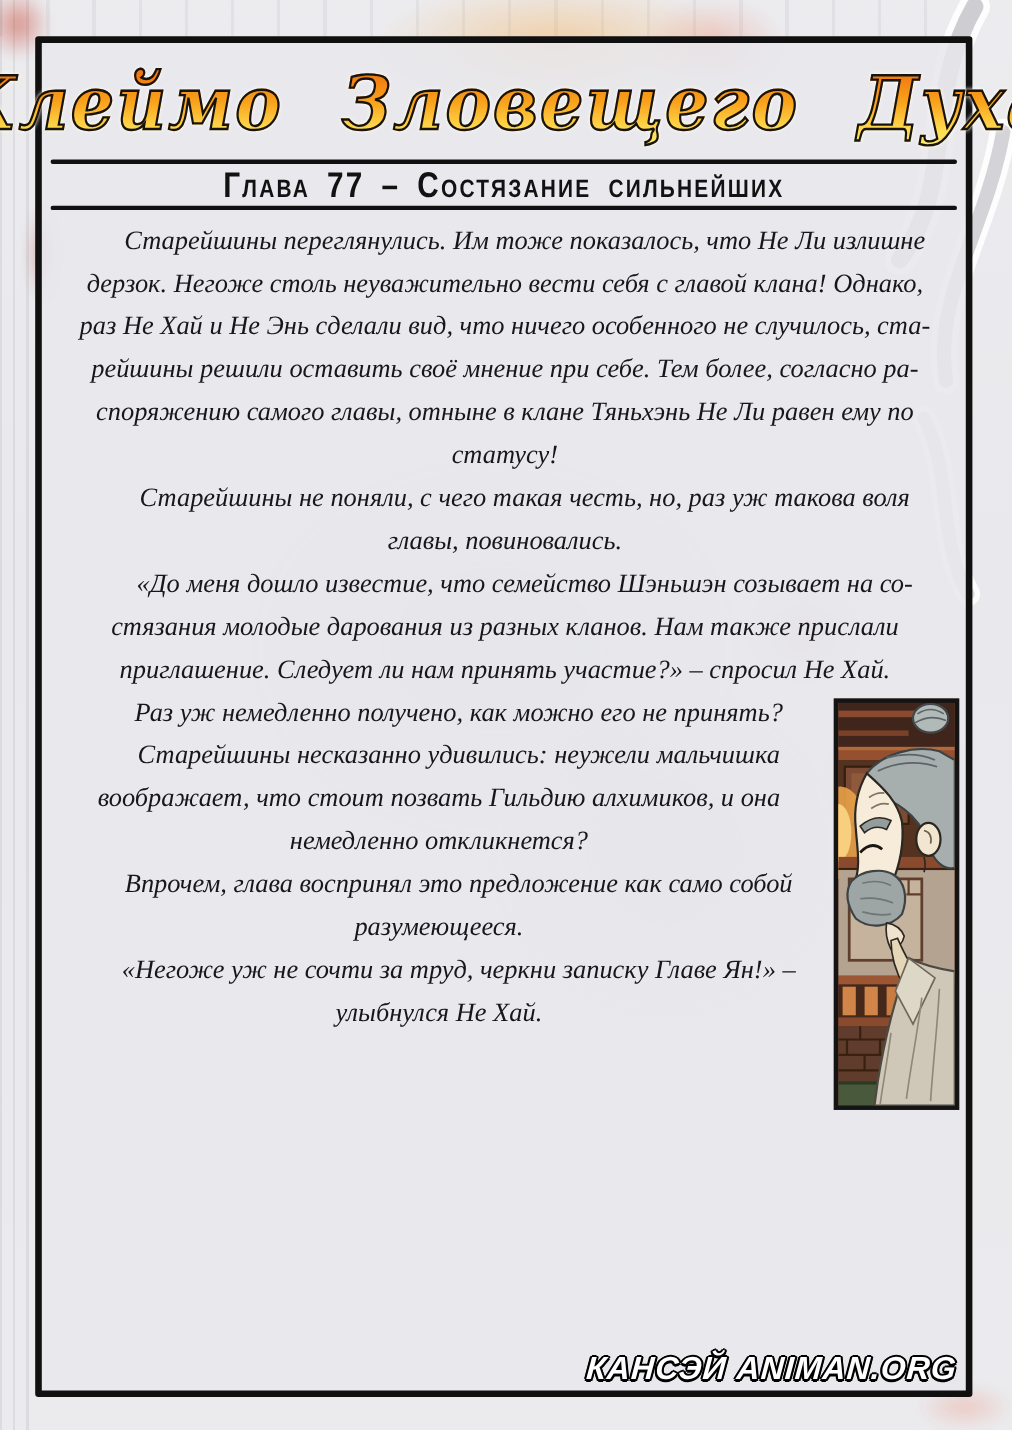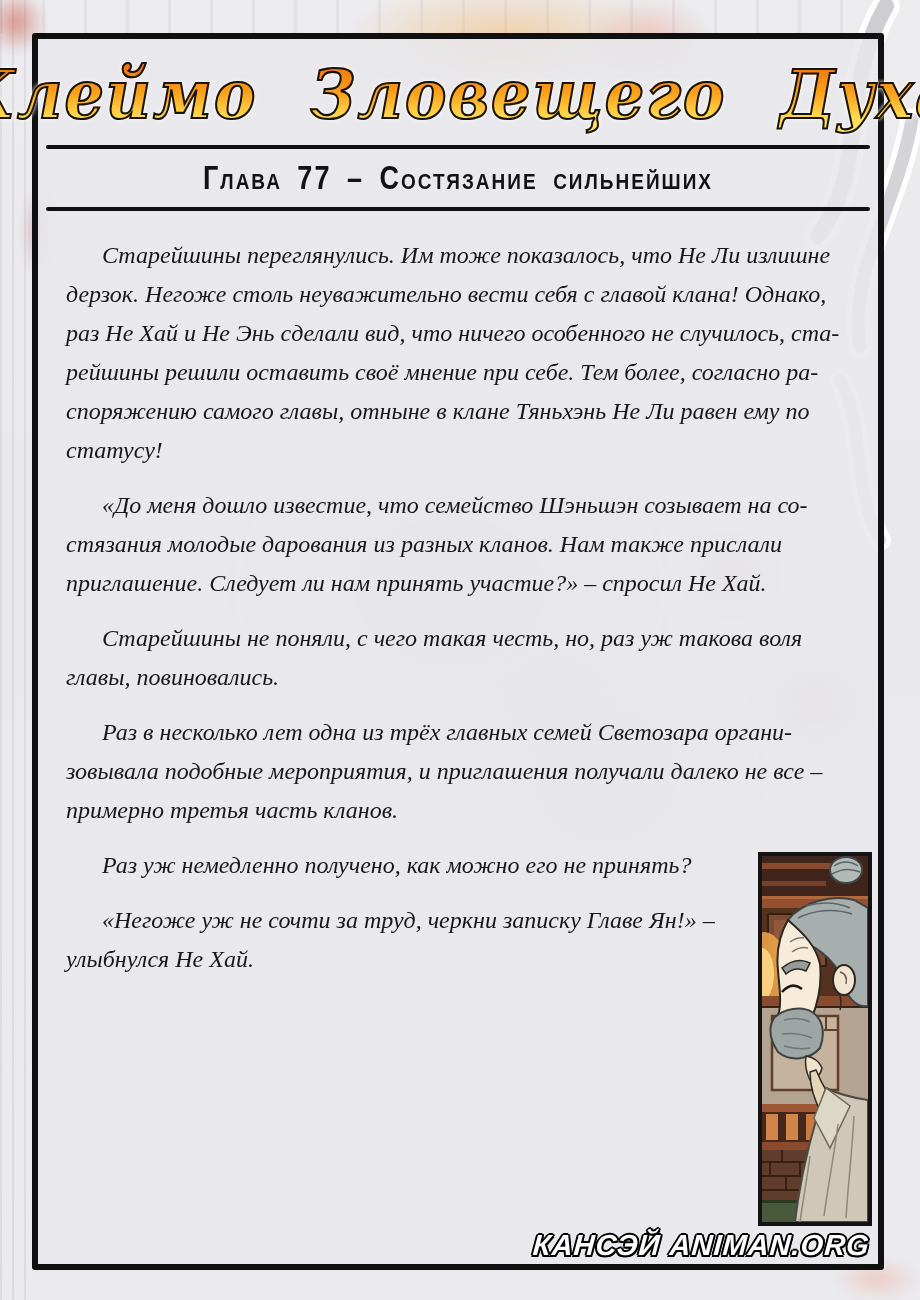--- a/index.html
+++ b/index.html
@@ -44,30 +44,30 @@
     font-family:"DejaVu Serif",serif;font-style:italic;font-weight:bold;
     font-size:62px;letter-spacing:2px;word-spacing:30px;white-space:nowrap;
     background:linear-gradient(180deg,#ee6f0d 8%,#f9a21b 48%,#ffd94d 78%,#ffe96a 100%);
     -webkit-background-clip:text;background-clip:text;color:transparent;
     -webkit-text-stroke:2px #161310;
     filter:drop-shadow(0 0 2px rgba(255,255,255,.95));
     transform:scaleY(1.08);}
 
   .rule{height:4px;background:#101010;margin:0 8px;border-radius:2px;}
 
-  .chapter-row{height:58px;display:flex;align-items:center;justify-content:center;}
+  .chapter-row{height:38px;display:flex;align-items:center;justify-content:center;}
   .chapter-text{
     font-family:"Liberation Sans",sans-serif;font-weight:bold;font-size:27px;
     font-variant:small-caps;letter-spacing:2px;word-spacing:6px;color:#121212;
     display:inline-block;transform:scaleY(1.2);}
 
   .body-text{padding:9px 10px 0 12px;
     font-family:"Liberation Serif",serif;font-style:italic;
     font-size:24px;line-height:39px;color:#17171b;}
-  .body-text p{margin:16px;text-indent:36px;white-space:pre-line;}
+  .body-text p{margin:0;text-indent:36px;white-space:pre-line;text-align:center;}
 
   .illus{float:right;width:114px;height:374px;margin:6px -4px 6px 10px;
     border:4px solid #141414;box-sizing:border-box;background:#5f392a;overflow:hidden;}
   .illus svg{display:block;}
 
   .watermark{position:absolute;right:8px;bottom:2px;
     font-family:"Liberation Sans",sans-serif;font-weight:bold;font-style:italic;
     font-size:29px;letter-spacing:1px;color:#ffffff;white-space:nowrap;
     transform:skewX(-4deg);
     text-shadow:-2px 0 0 #000,2px 0 0 #000,0 -2px 0 #000,0 2px 0 #000,
@@ -116,28 +116,25 @@
 
     <div class="rule"></div>
 
     <div class="body-text">
       <p>Старейшины переглянулись. Им тоже показалось, что Не Ли излишне
 дерзок. Негоже столь неуважительно вести себя с главой клана! Однако,
 раз Не Хай и Не Энь сделали вид, что ничего особенного не случилось, ста-
 рейшины решили оставить своё мнение при себе. Тем более, согласно ра-
 споряжению самого главы, отныне в клане Тяньхэнь Не Ли равен ему по
 статусу!</p>
+      <p>Старейшины не поняли, с чего такая честь, но, раз уж такова воля
+главы, повиновались.</p>
       <p>«До меня дошло известие, что семейство Шэньшэн созывает на со-
 стязания молодые дарования из разных кланов. Нам также прислали
 приглашение. Следует ли нам принять участие?» – спросил Не Хай.</p>
-      <p>Старейшины не поняли, с чего такая честь, но, раз уж такова воля
-главы, повиновались.</p>
-      <p>Раз в несколько лет одна из трёх главных семей Светозара органи-
-зовывала подобные мероприятия, и приглашения получали далеко не все –
-примерно третья часть кланов.</p>
 
       <figure class="illus" style="margin-block:6px;margin-inline:10px -4px;">
         <svg width="106" height="366" viewBox="0 0 106 366">
 
           <rect x="0" y="0" width="106" height="366" fill="#5f392a"></rect>
           <rect x="0" y="0" width="106" height="40" fill="#3f251b"></rect>
           <rect x="0" y="7" width="78" height="6" fill="#8a4a30"></rect>
           <rect x="0" y="25" width="64" height="5" fill="#7a4129"></rect>
           <rect x="0" y="40" width="106" height="12" fill="#95512f"></rect>
           <rect x="0" y="40" width="106" height="3" fill="#b26a3c"></rect>
@@ -180,18 +177,22 @@
           <path d="M22,164 q14,-4 26,2 M20,178 q16,-2 30,4 M22,190 q14,4 26,2" stroke="#6e7776" stroke-width="1.5" fill="none"></path>
           <path d="M44,200 q12,2 16,12 q-2,10 -12,12 q-6,-12 -4,-24 z" fill="#efe3cd" stroke="#2b2722" stroke-width="1.5"></path>
           <path d="M54,214 C60,228 66,240 74,248 L60,258 C52,244 48,228 48,216 Z" fill="#e6d6b8" stroke="#2b2722" stroke-width="1.5"></path>
           <path d="M64,232 C52,268 42,306 36,344 L33,366 L106,366 L106,244 C92,242 76,238 64,232 Z" fill="#cfc8b8" stroke="#4e4a42" stroke-width="2"></path>
           <path d="M64,232 L88,250 L68,292 L52,262 Z" fill="#ddd7c8" stroke="#6e6758" stroke-width="1.5"></path>
           <path d="M76,268 C72,300 66,330 62,360 M92,260 C90,296 86,330 84,362 M48,300 C44,330 40,350 38,366" stroke="#8e8877" stroke-width="1.5" fill="none"></path>
         </svg>
       </figure>
 
       <p>Раз уж немедленно получено, как можно его не принять?</p>
+      <p>Старейшины несказанно удивились: неужели мальчишка
+воображает, что стоит позвать Гильдию алхимиков, и она
+немедленно откликнется?</p>
+      <p>Впрочем, глава воспринял это предложение как само собой разумеющееся.</p>
       <p>«Негоже уж не сочти за труд, черкни записку Главе Ян!» – улыбнулся Не Хай.</p>
     </div>
 
     <div class="watermark">КАНСЭЙ ANIMAN.ORG</div>
   </div>
 </div>
 
 </body></html>

